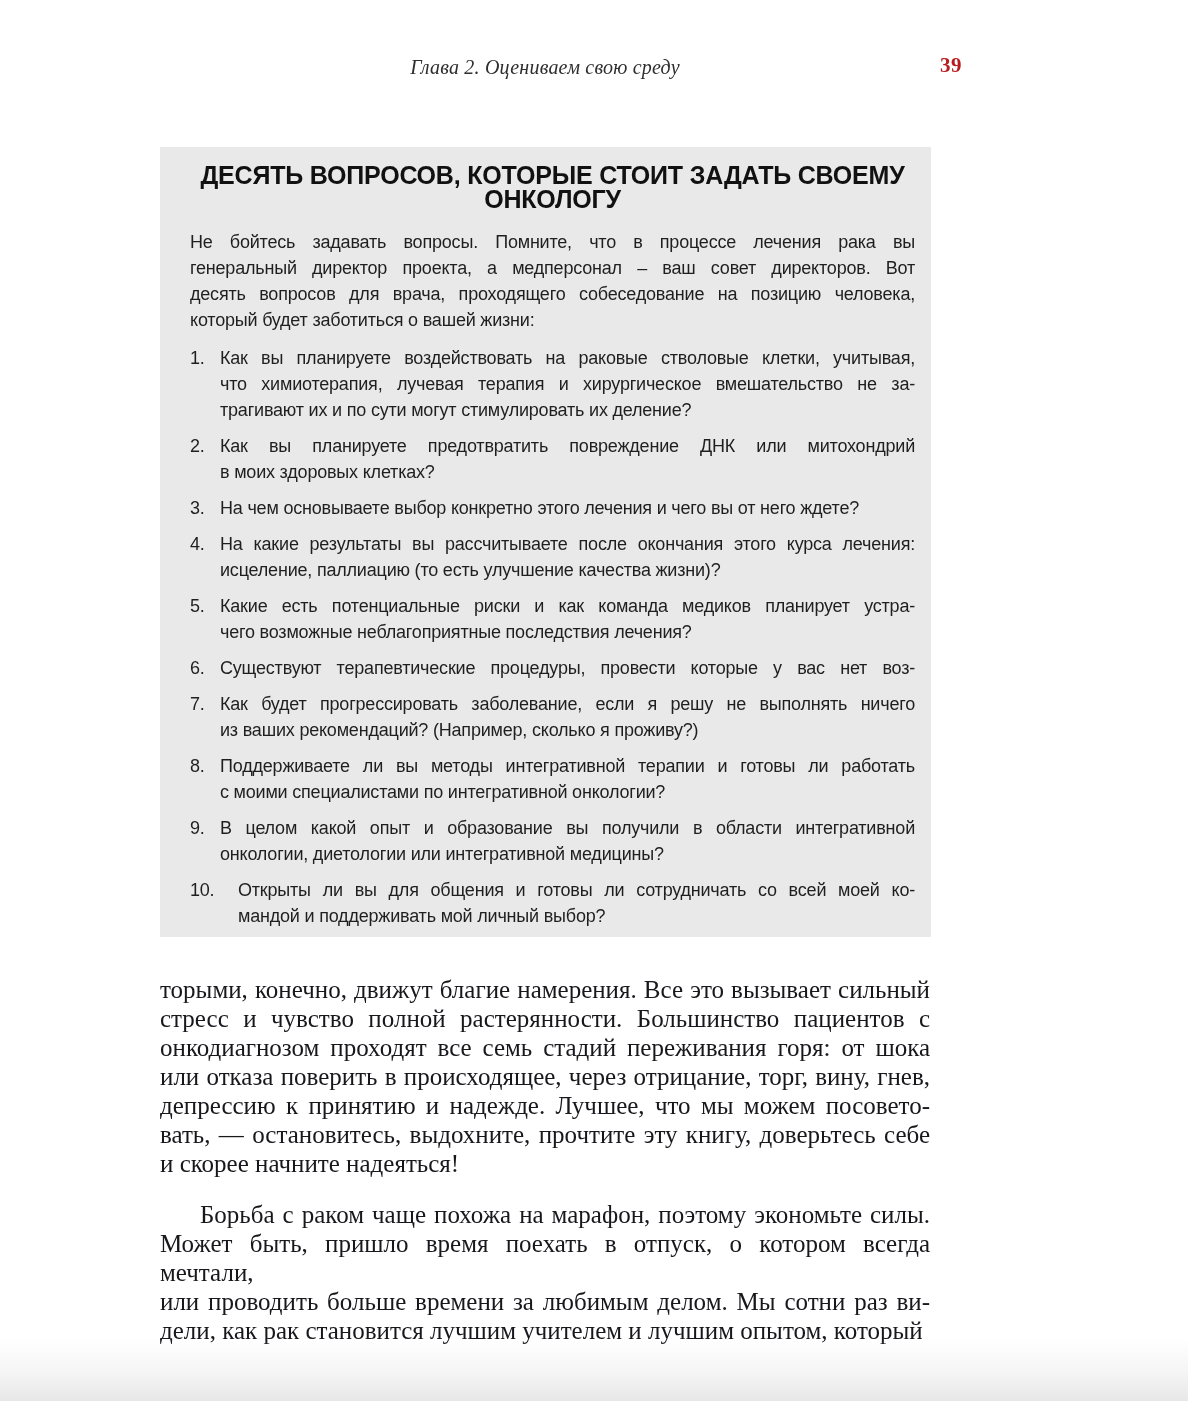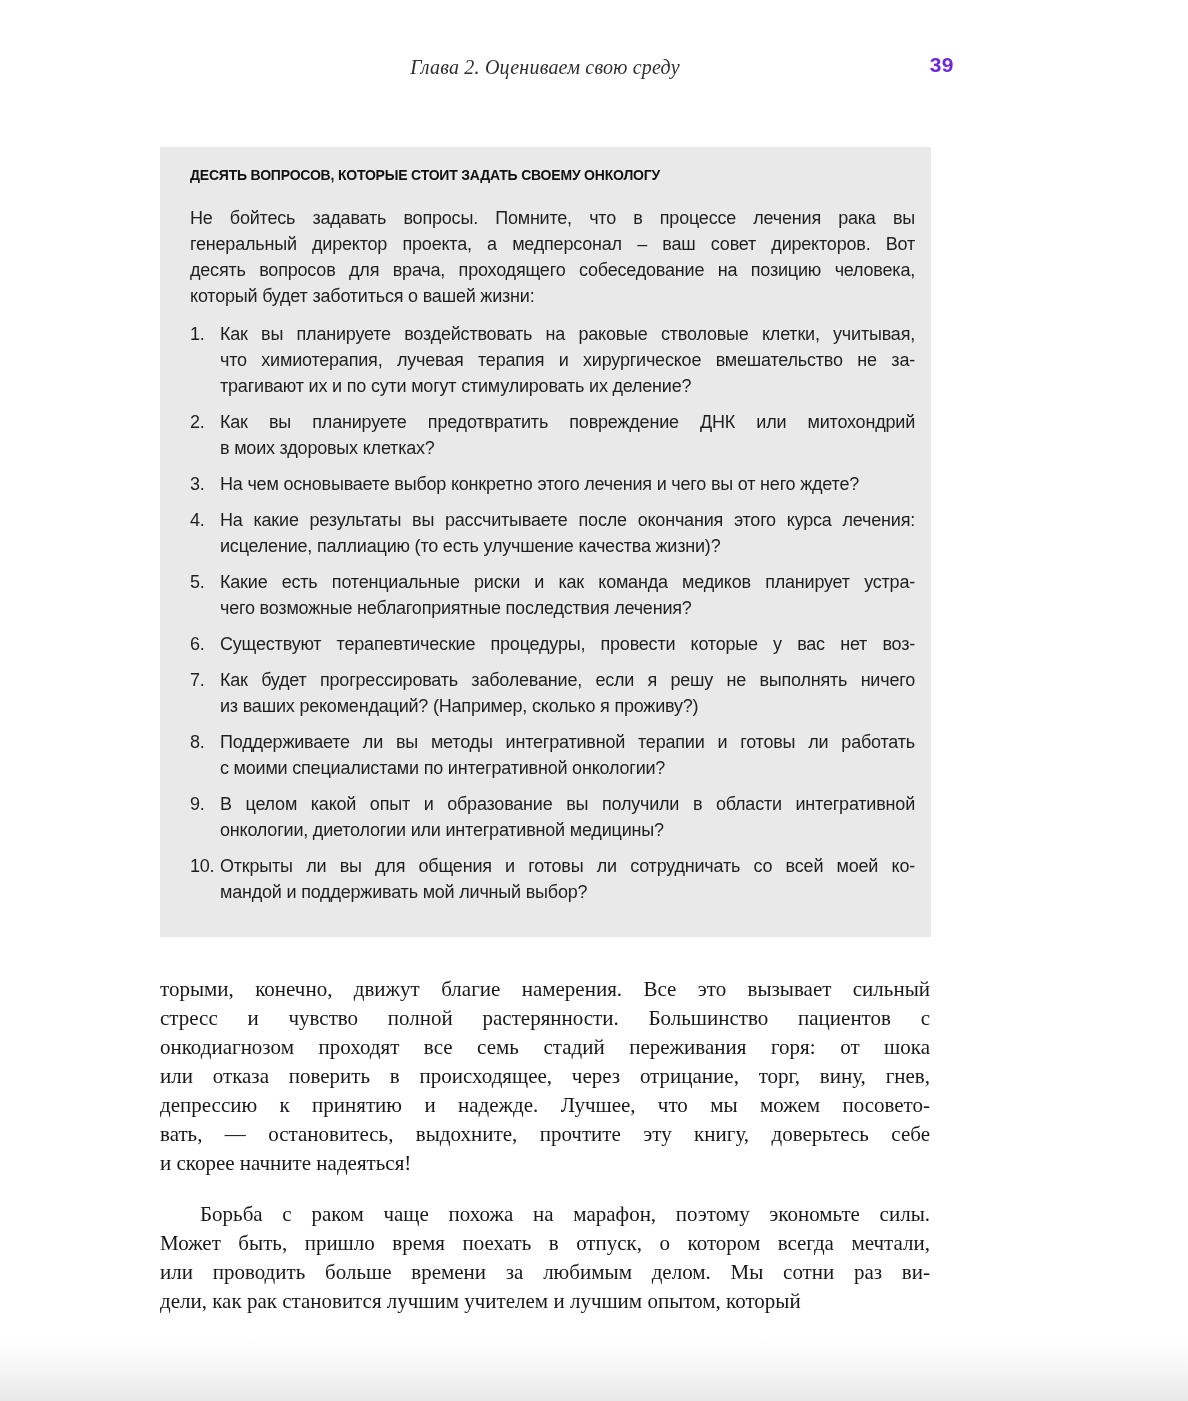--- a/index.html
+++ b/index.html
@@ -8,51 +8,51 @@
     overflow:hidden;font-family:"Liberation Serif",serif;color:#1b1b1b;
   }
   
   .header-row{position:absolute;top:56px;left:160px;width:802px;height:32px;}
   .chapter-title{
     position:absolute;left:0;top:0;width:770px;text-align:center;
     font-family:"Liberation Serif",serif;font-style:italic;
     font-size:20px;color:#2e2e2e;letter-spacing:0.2px;
   }
   .page-number{
-    position:absolute;right:8px;top:-3px;
-    font-family:Liberation Sans, sans-serif;font-weight:bold;
-    font-size:21px;color:#6d28d9;letter-spacing:0.5px;
+    position:absolute;right:0;top:-3px;
+    font-family:Liberation Serif, serif;font-weight:bold;
+    font-size:21px;color:#b91c1c;letter-spacing:0.5px;
   }
   
   .qbox{
     position:absolute;top:147px;left:160px;width:771px;height:790px;
     box-sizing:border-box;padding:16px 16px 20px 30px;
     background:#e9e9e9;
     font-family:"Liberation Sans",sans-serif;color:#1f1f1f;
     font-size:18px;line-height:26px;letter-spacing:-0.2px;
   }
   .qbox-title{
-    font-weight:bold;
-    font-size:14px;line-height:24px;margin-bottom:18px;color:#111;
+    font-weight:bold;text-align:center;
+    font-size:25px;line-height:24px;margin-bottom:18px;color:#111;
   }
   .qbox-intro{margin-bottom:12px;}
   .qlist{}
   .qitem{display:flex;margin-bottom:10px;}
-  .qitem:last-child{margin-bottom:0;}
+  .qitem:last-child{margin-bottom:0;gap:18px;}
   .qnum{flex:0 0 30px;}
   .qtext{flex:1;min-width:0;}
   
   .ln{text-align:justify;}
   .ln.just{text-align-last:justify;}
   .ln.ind{text-indent:40px;}
   
   .body-text{
     position:absolute;top:975px;left:160px;width:770px;
     font-family:"Liberation Serif",serif;
-    font-size:21px;line-height:29px;color:#17171c;
+    font-size:25px;line-height:29px;color:#17171c;
   }
   .para + .para{margin-top:22px;}
   
   .bottom-fade{
     position:absolute;left:0;right:0;bottom:0;height:62px;
     background:linear-gradient(180deg,rgba(232,232,232,0) 0%,rgba(232,232,232,0.45) 55%,#e7e7e7 100%);
   }
 </style>
 </head>
 <body>

